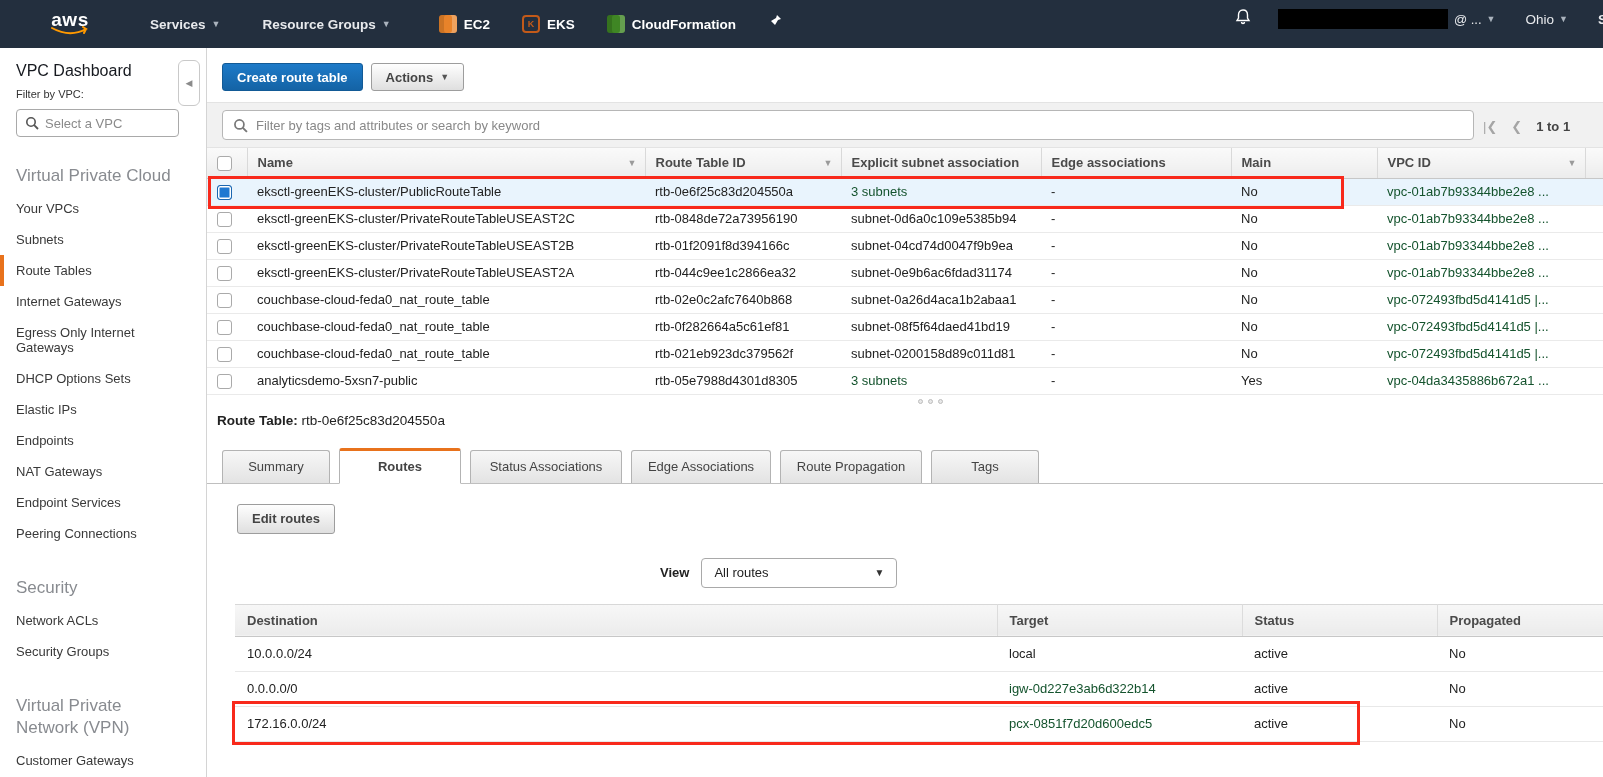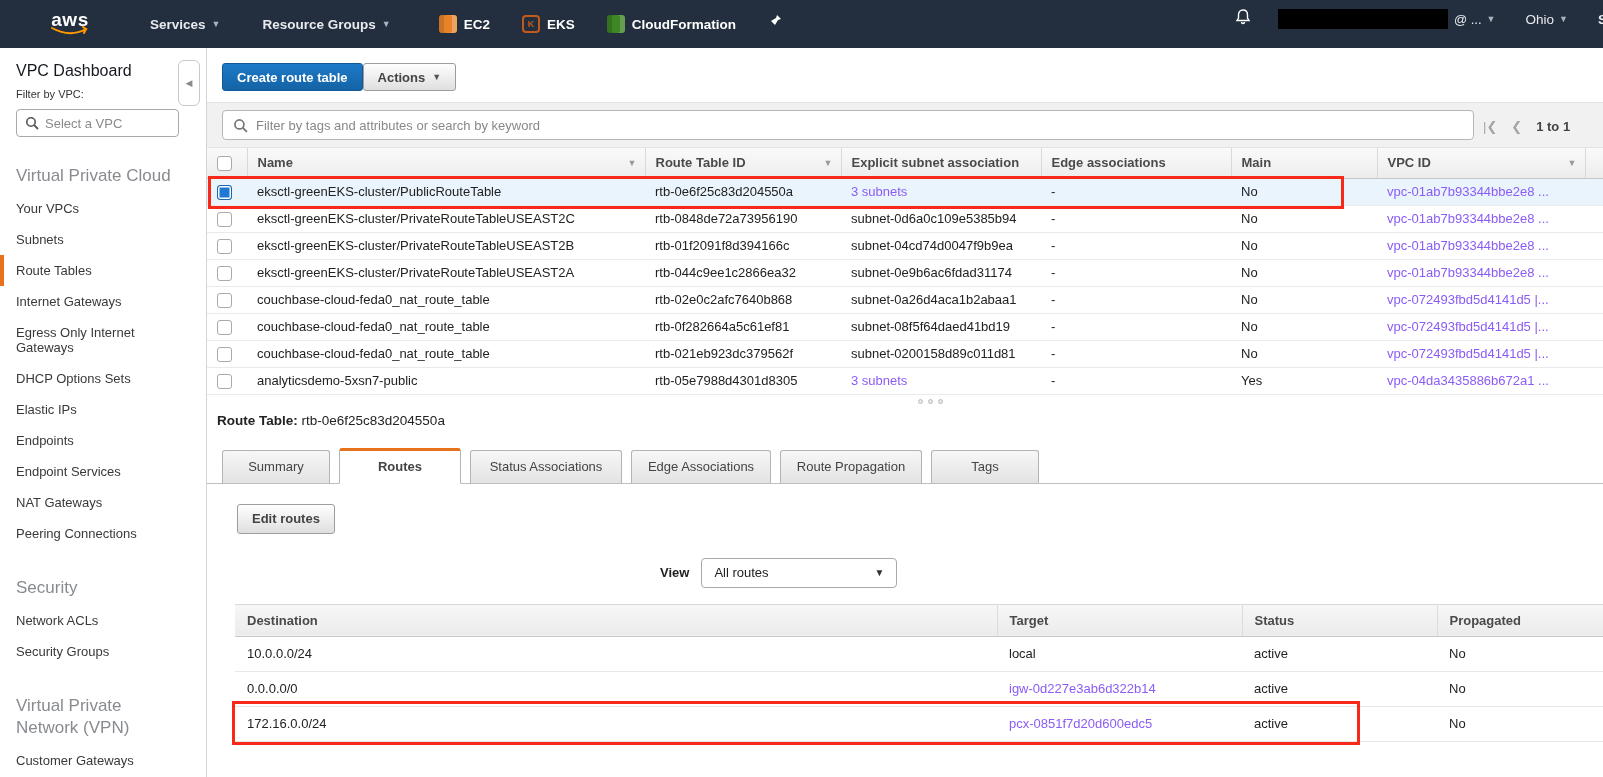--- a/index.html
+++ b/index.html
@@ -40,21 +40,21 @@
   .sb-filter-label { font-size:11px; margin-bottom:9px; }
   .sb-search { display:flex; align-items:center; gap:6px; width:163px; height:28px; border:1px solid #a9a9a9; border-radius:4px; padding:0 8px; background:#fff; }
   .sb-search input { border:none; outline:none; width:120px; font-size:13px; color:#333; font-family:inherit; }
   .sb-search input::placeholder { color:#8a8a8a; }
   .sb-heading { font-size:17px; color:#888b90; margin:28px 0 6px; line-height:22px; padding-right:20px; }
   .sb-item { font-size:13px; color:#393939; padding:8px 16px 8px 0; margin-left:-16px; padding-left:16px; cursor:pointer; line-height:15px; }
   .sb-item.selected { border-left:4px solid #e8721c; padding-left:12px; }
   .collapse-handle { position:absolute; left:178px; top:60px; width:22px; height:46px; background:#fff; border:1px solid #c9c9c9; border-radius:6px; display:flex; align-items:center; justify-content:center; color:#8b8b8b; font-size:9px; cursor:pointer; z-index:5; }
 
   
-  .toolbar-row { height:54px; padding:15px 0 0 15px; display:flex; }
+  .toolbar-row { height:54px; padding:15px 0 0 15px; display:flex; gap:8px; }
   .btn { display:inline-flex; align-items:center; justify-content:center; height:28px; padding:0 14px; font-size:13px; font-weight:bold; border-radius:3px; cursor:pointer; font-family:inherit; }
   .btn-primary { color:#fff; background:linear-gradient(#1d7ac8,#1463a5); border:1px solid #125a96; }
   .btn-default { color:#444; background:linear-gradient(#fefefe,#dfdfdf); border:1px solid #9d9d9d; }
   .btn .bcaret { font-size:9px; margin-left:7px; color:#555; }
 
   
   .filter-strip { height:46px; background:#f1f1f1; border-top:1px solid #e3e3e3; border-bottom:1px solid #e3e3e3; display:flex; align-items:center; padding-left:15px; position:relative; }
   .filter-box { display:flex; align-items:center; gap:8px; width:1252px; height:30px; background:#fff; border:1px solid #b6b6b6; border-radius:4px; padding:0 10px; }
   .filter-box input { border:none; outline:none; flex:1; font-size:13px; color:#333; font-family:inherit; }
   .filter-box input::placeholder { color:#888; }
@@ -62,21 +62,21 @@
   .pg-icon { color:#a5a5a5; font-size:13px; cursor:pointer; white-space:nowrap; }
   .pg-text { font-size:13px; font-weight:bold; color:#444; white-space:nowrap; }
 
   
   .rt-table { width:1396px; border-collapse:collapse; table-layout:fixed; }
   .rt-table th { height:30px; background:linear-gradient(#fafafa,#ececec); border-bottom:1px solid #c7c7c7; border-right:1px solid #d9d9d9; font-size:13px; font-weight:bold; color:#4a4a4a; text-align:left; padding:0 10px; white-space:nowrap; overflow:hidden; position:relative; }
   .rt-table th:last-child { border-right:none; }
   .sort-caret { position:absolute; right:8px; top:10px; font-size:9px; color:#9a9a9a; }
   .rt-table td { height:27px; font-size:13px; color:#222; padding:0 10px; border-bottom:1px solid #eaeaea; white-space:nowrap; overflow:hidden; }
   tr.selected td { background:#e9f4fd; }
-  a.lnk { color:#8b5cf6; text-decoration:none; cursor:pointer; }
+  a.lnk { color:#14532d; text-decoration:none; cursor:pointer; }
   .cb { display:inline-block; width:15px; height:15px; border:1px solid #aaa; border-radius:3px; background:#fff; vertical-align:middle; cursor:pointer; }
   .cb.checked { background:#1f78d1; border-color:#1b66b0; box-shadow:inset 0 0 0 1.5px #fff; }
 
   .grip-row { height:14px; display:flex; align-items:center; justify-content:center; }
   .grip { display:flex; gap:5px; margin-left:50px; cursor:row-resize; }
   .grip span { width:5px; height:5px; border-radius:50%; background:#e8e8e8; border:1px solid #bdbdbd; }
 
   
   .detail-label-row { padding:4px 0 0 10px; font-size:13.5px; color:#222; height:24px; }
   .detail-label-row b { font-weight:bold; }
@@ -170,22 +170,22 @@
 
       <div class="sb-heading">Virtual Private Cloud</div>
       <div class="sb-item">Your VPCs</div>
       <div class="sb-item">Subnets</div>
       <div class="sb-item selected">Route Tables</div>
       <div class="sb-item">Internet Gateways</div>
       <div class="sb-item">Egress Only Internet Gateways</div>
       <div class="sb-item">DHCP Options Sets</div>
       <div class="sb-item">Elastic IPs</div>
       <div class="sb-item">Endpoints</div>
+      <div class="sb-item">NAT Gateways</div>
       <div class="sb-item">Endpoint Services</div>
-      <div class="sb-item">NAT Gateways</div>
       <div class="sb-item">Peering Connections</div>
 
       <div class="sb-heading">Security</div>
       <div class="sb-item">Network ACLs</div>
       <div class="sb-item">Security Groups</div>
 
       <div class="sb-heading">Virtual Private Network (VPN)</div>
       <div class="sb-item">Customer Gateways</div>
       <div class="sb-item">Virtual Private Gateways</div>
     </div>

